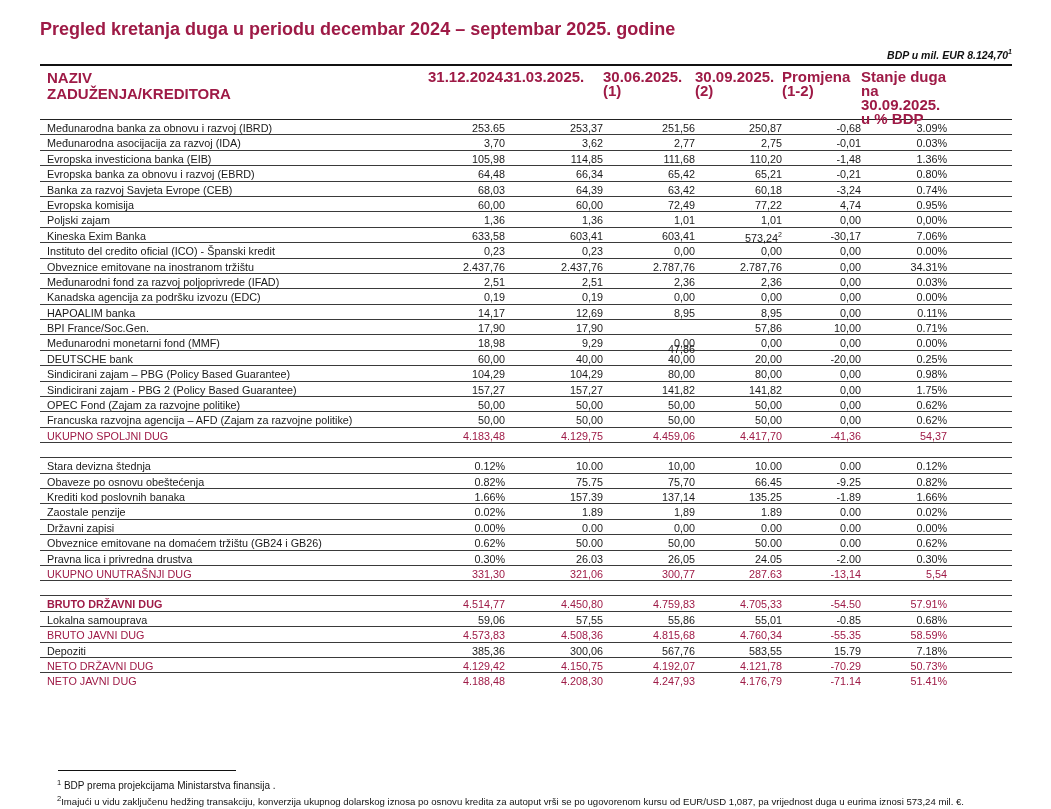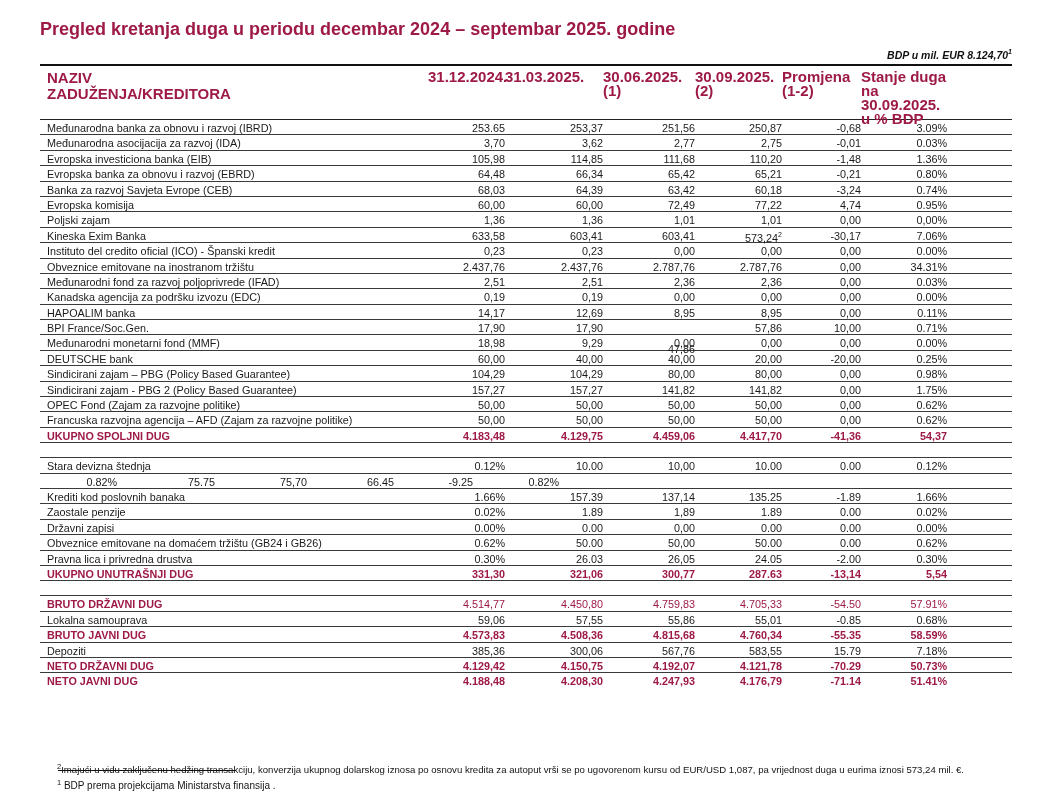--- a/index.html
+++ b/index.html
@@ -34,34 +34,34 @@
   .filler { flex:1; }
   .row {
     display:flex; box-sizing:border-box; height:15.4px;
     border-bottom:1px solid var(--line);
     font-size:10.8px; line-height:14px;
   }
   .row .cell { box-sizing:border-box; padding-top:1px; white-space:nowrap; }
   .row .cell.label { width:388px; padding-left:7px; overflow:hidden; }
   .row .cell.val { text-align:right; }
   .row.gap { height:15px; }
-  .row.total { color:var(--accent); font-weight:bold; }
+  .row.total { color:var(--accent); font-weight:normal; }
   .row.total-light .cell.label { color:var(--accent); font-weight:bold; }
   .row.total-light .cell.val { color:var(--accent); font-weight:normal; }
   .row.no-border { border-bottom:none; }
   .offset-down { position:relative; top:21px; display:inline-block; }
   .row sup { font-size:7px; }
   .fn-rule {
     position:absolute; left:58px; top:770px; width:178px;
     border-top:1.6px solid #111;
   }
   .fn { position:absolute; left:57px; white-space:nowrap; color:#141414; }
   .fn sup { font-size:7.5px; }
   .fn.fn1 { top:778px; font-size:10px; }
-  .fn.fn2 { top:762px; font-size:9.6px; }
+  .fn.fn2 { top:794px; font-size:9.6px; }
 </style>
 </head>
 <body>
 
 <div class="title">Pregled kretanja duga u periodu decembar 2024 – septembar 2025. godine</div>
 
 <div class="bdp-note">
   <span>BDP u mil. EUR 8.124,70</span><sup>1</sup>
 </div>
 
@@ -313,20 +313,21 @@
         <div class="cell label">Stara devizna štednja</div>
         <div class="cell val c0"><span>0.12%</span></div>
         <div class="cell val c1"><span>10.00</span></div>
         <div class="cell val c2"><span>10,00</span></div>
         <div class="cell val c3"><span>10.00</span></div>
         <div class="cell val c4"><span>0.00</span></div>
         <div class="cell val c5"><span>0.12%</span></div>
         <div class="cell filler"></div>
       </div>
       <div class="row normal">
+        <div class="cell label">Obaveze po osnovu obeštećenja</div>
         <div class="cell val c0"><span>0.82%</span></div>
         <div class="cell val c1"><span>75.75</span></div>
         <div class="cell val c2"><span>75,70</span></div>
         <div class="cell val c3"><span>66.45</span></div>
         <div class="cell val c4"><span>-9.25</span></div>
         <div class="cell val c5"><span>0.82%</span></div>
         <div class="cell filler"></div>
       </div>
       <div class="row normal">
         <div class="cell label">Krediti kod poslovnih banaka</div>

